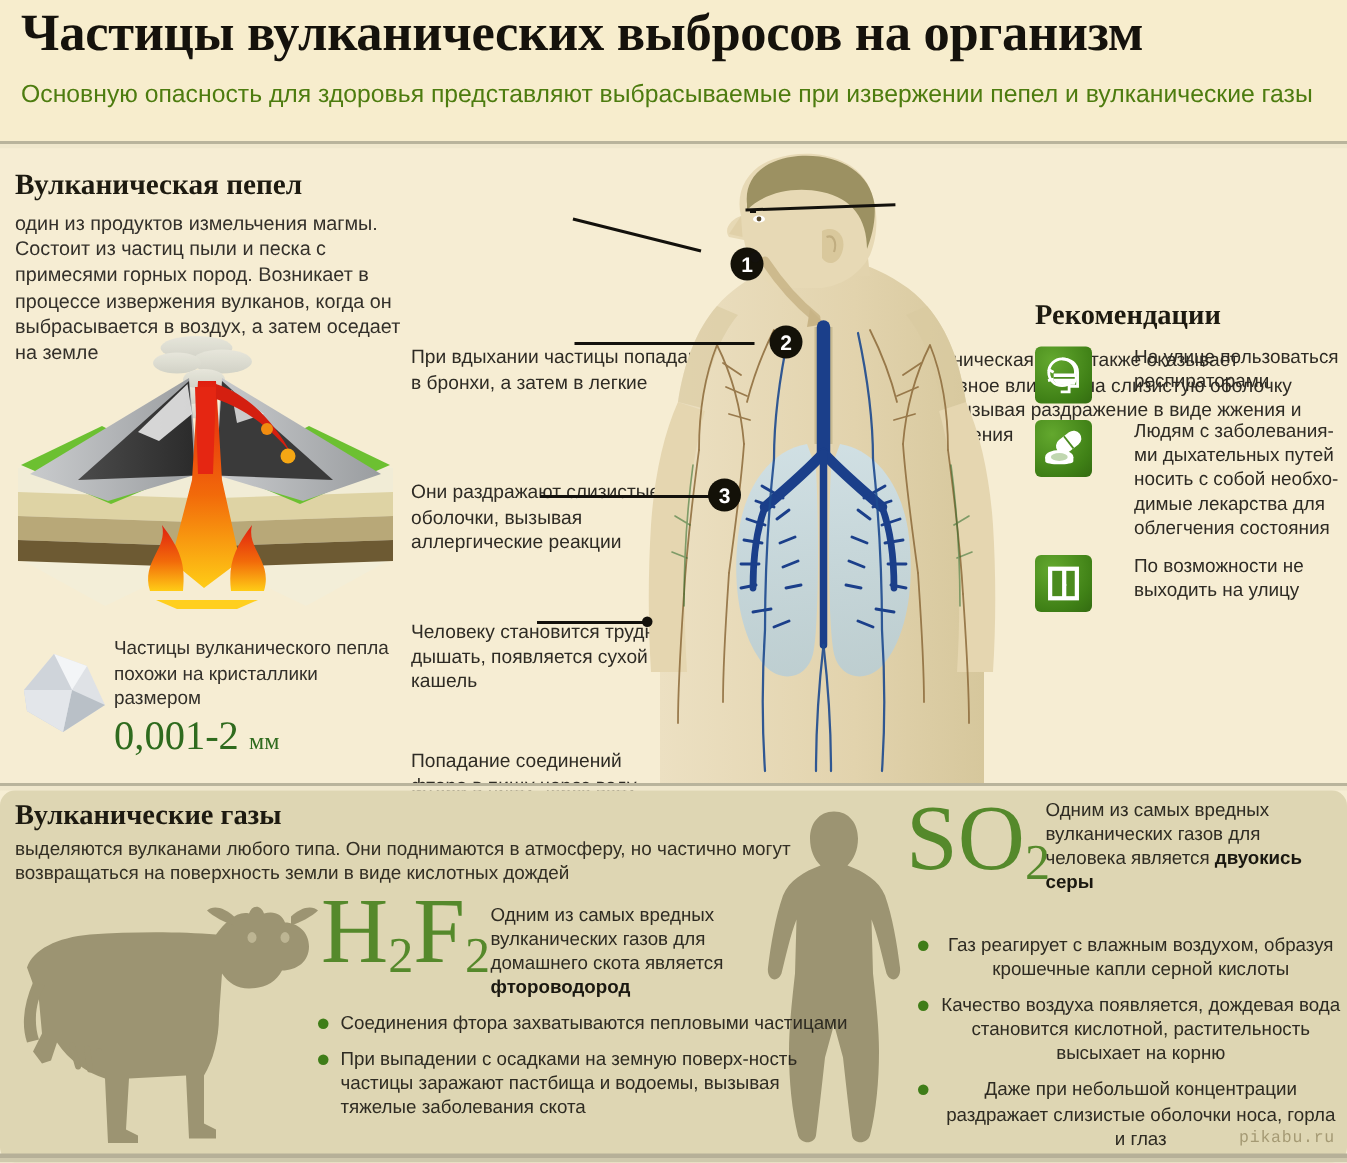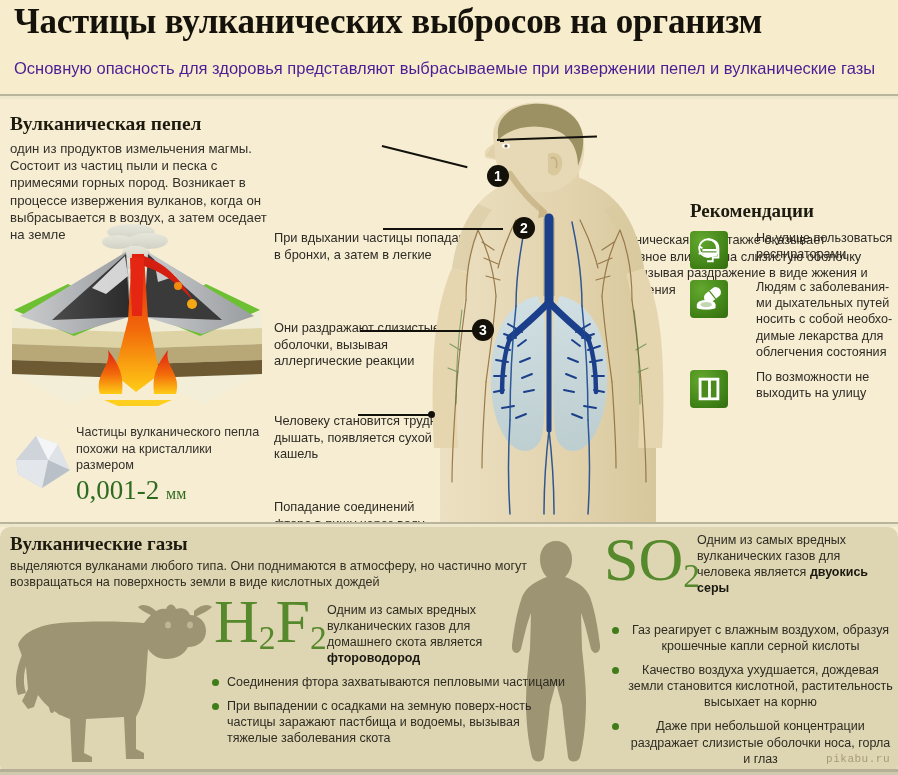--- a/index.html
+++ b/index.html
@@ -23,22 +23,22 @@
   .title{
     font-family:"Liberation Serif", serif;
     font-size:35px;line-height:40px;
     font-weight:700;
     color:#15120c;
     letter-spacing:-0.2px;
     white-space:nowrap;
   }
   .subtitle{
     font-size:16.5px;line-height:23px;
-    color:#4c1d95;
-    margin-top:15px;
+    color:#4d7c0f;
+    margin-top:10px;
     max-width:870px;
   }
   .hrule{
     position:absolute;left:0;width:898px;height:5px;
     background:linear-gradient(to bottom,#b9b49c 0%,#b9b49c 45%,#efe7cc 46%,#efe7cc 100%);
   }
   .hrule.h1{top:94px;}
   .hrule.h2{top:522px;}
 
   
@@ -485,17 +485,17 @@
     <b>двуокись серы</b>
   </div>
 
   <ul class="blist bl-hf">
     <li>Соединения фтора захватываются пепловыми частицами</li>
     <li>При выпадении с осадками на земную поверх-ность частицы заражают пастбища и водоемы, вызывая тяжелые заболевания скота</li>
   </ul>
 
   <ul class="blist bl-so2">
     <li>Газ реагирует с влажным воздухом, образуя крошечные капли серной кислоты</li>
-    <li>Качество воздуха ухудшается, дождевая земли становится кислотной, растительность высыхает на корню</li>
+    <li>Качество воздуха появляется, дождевая вода становится кислотной, растительность высыхает на корню</li>
     <li>Даже при небольшой концентрации раздражает слизистые оболочки носа, горла и глаз</li>
   </ul>
 
 </div>
 
 </body></html>

